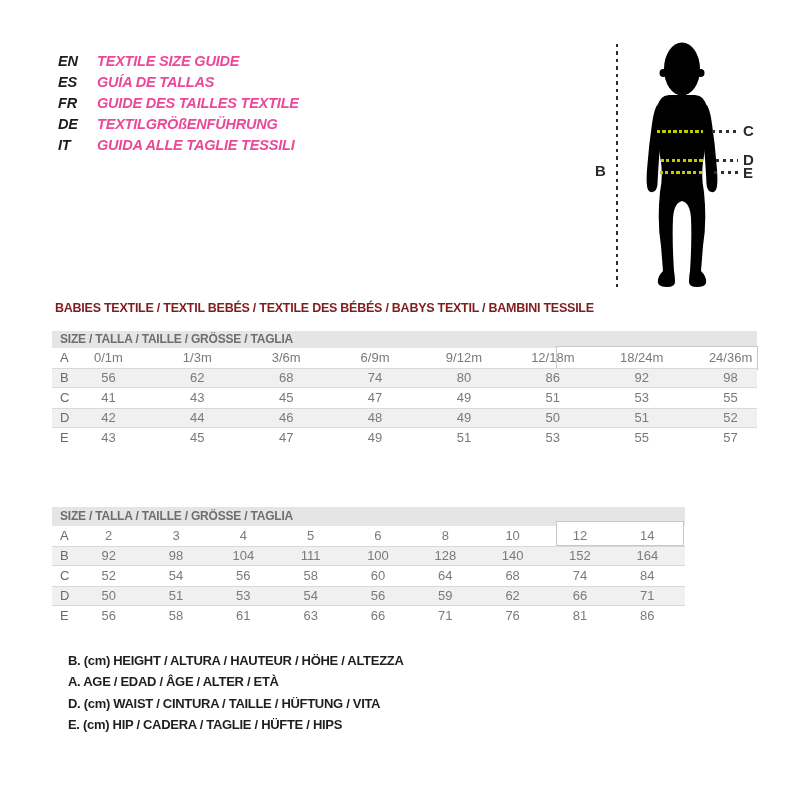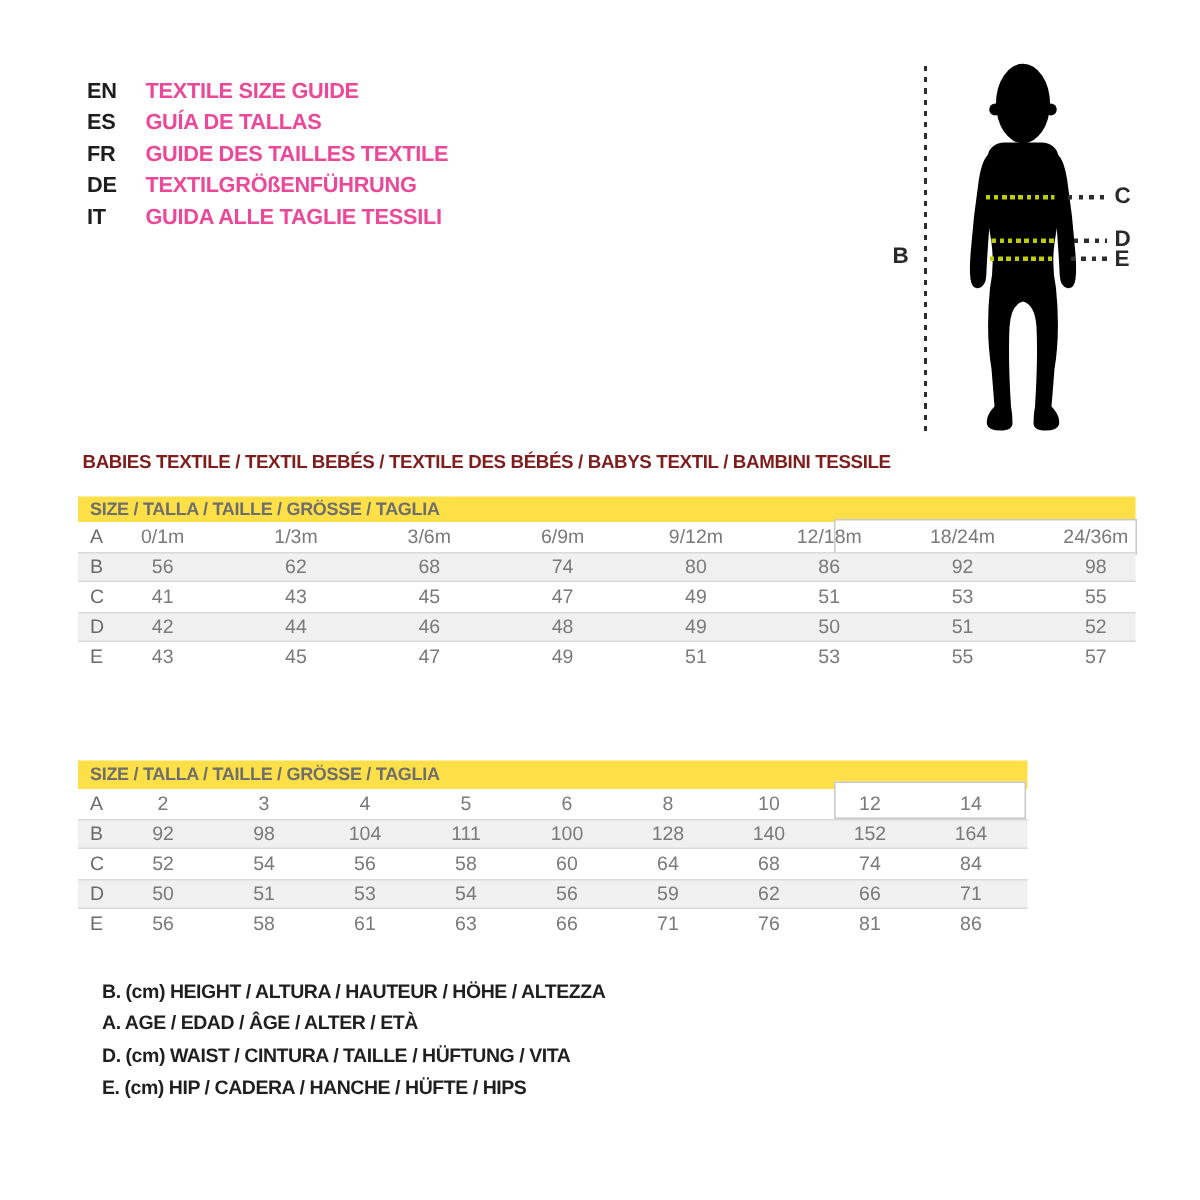--- a/index.html
+++ b/index.html
@@ -3,21 +3,21 @@
 <meta charset="utf-8">
 <title>Textile Size Guide</title>
 <style>
   html,body{margin:0;padding:0;background:#ffffff;}
   .page{
     position:relative;width:800px;height:800px;background:#ffffff;overflow:hidden;
     font-family:"Liberation Sans","DejaVu Sans",sans-serif;color:#1d1d1d;
   }
   
   .lang-list{position:absolute;left:58px;top:51px;}
-  .lang-row{display:flex;height:21px;line-height:21px;}
+  .lang-row{display:flex;height:21px;line-height:21px;font-style:italic;}
   .lang-code{width:39px;font-size:14.5px;font-weight:bold;letter-spacing:-0.2px;color:#1d1d1d;}
   .lang-label{font-size:14.5px;font-weight:bold;letter-spacing:-0.2px;color:#ec4899;white-space:nowrap;}
   
   .figure-area{position:absolute;left:0;top:0;width:800px;height:300px;}
   .vline{position:absolute;left:616px;top:44px;width:2px;height:244px;
     background:repeating-linear-gradient(180deg,#2e2e2e 0 3.5px,transparent 3.5px 7.5px);}
   .fig-label{position:absolute;font-size:15px;font-weight:bold;line-height:14px;color:#2a2a2a;}
   .lbl-b{left:595px;top:164px;}
   .lbl-c{left:743px;top:124px;}
   .lbl-d{left:743px;top:153px;}
@@ -35,21 +35,21 @@
   .silhouette{position:absolute;left:637px;top:40px;width:90px;height:250px;}
   
   .section-title{position:absolute;left:55px;font-size:12.5px;font-weight:bold;
     letter-spacing:-0.25px;color:#7f1d1d;white-space:nowrap;}
   .babies-title{top:301px;}
   .children-title{top:483px;}
   
   .stable{position:absolute;left:52px;}
   #babies-table{top:331px;width:705px;}
   #children-table{top:507px;width:633px;}
-  .band{background:#fde047;color:#6e6e6e;font-size:12px;font-weight:bold;
+  .band{background:#e5e5e5;color:#6e6e6e;font-size:12px;font-weight:bold;
     letter-spacing:-0.2px;padding-left:8px;position:relative;z-index:0;}
   #babies-table .band{height:17px;line-height:17px;}
   #children-table .band{height:19px;line-height:19px;}
   .rows{position:relative;z-index:2;}
   .trow{position:relative;height:20px;line-height:20px;font-size:13px;color:#7a7a7a;}
   .trow.stripe{background:#f0f0f0;border-top:1px solid #d9d9d9;border-bottom:1px solid #d9d9d9;
     height:18px;line-height:18px;}
   .rlabel{position:absolute;left:8px;color:#6a6a6a;}
   .cells{position:absolute;top:0;display:flex;}
   #babies-table .cells{left:12px;width:711px;}
@@ -275,16 +275,16 @@
             <span class="cell">86</span>
           </div>
         </div>
       </div>
   </div>
 
   <div class="legend">
     <div class="legend-line">B. (cm) HEIGHT / ALTURA / HAUTEUR / HÖHE / ALTEZZA</div>
     <div class="legend-line">A. AGE / EDAD / ÂGE / ALTER / ETÀ</div>
     <div class="legend-line">D. (cm) WAIST / CINTURA / TAILLE / HÜFTUNG / VITA</div>
-    <div class="legend-line">E. (cm) HIP / CADERA / HANCHE / HÜFTE / HIPS</div>
+    <div class="legend-line">E. (cm) HIP / CADERA / TAGLIE / HÜFTE / HIPS</div>
   </div>
 
 </div>
 
 </body></html>

